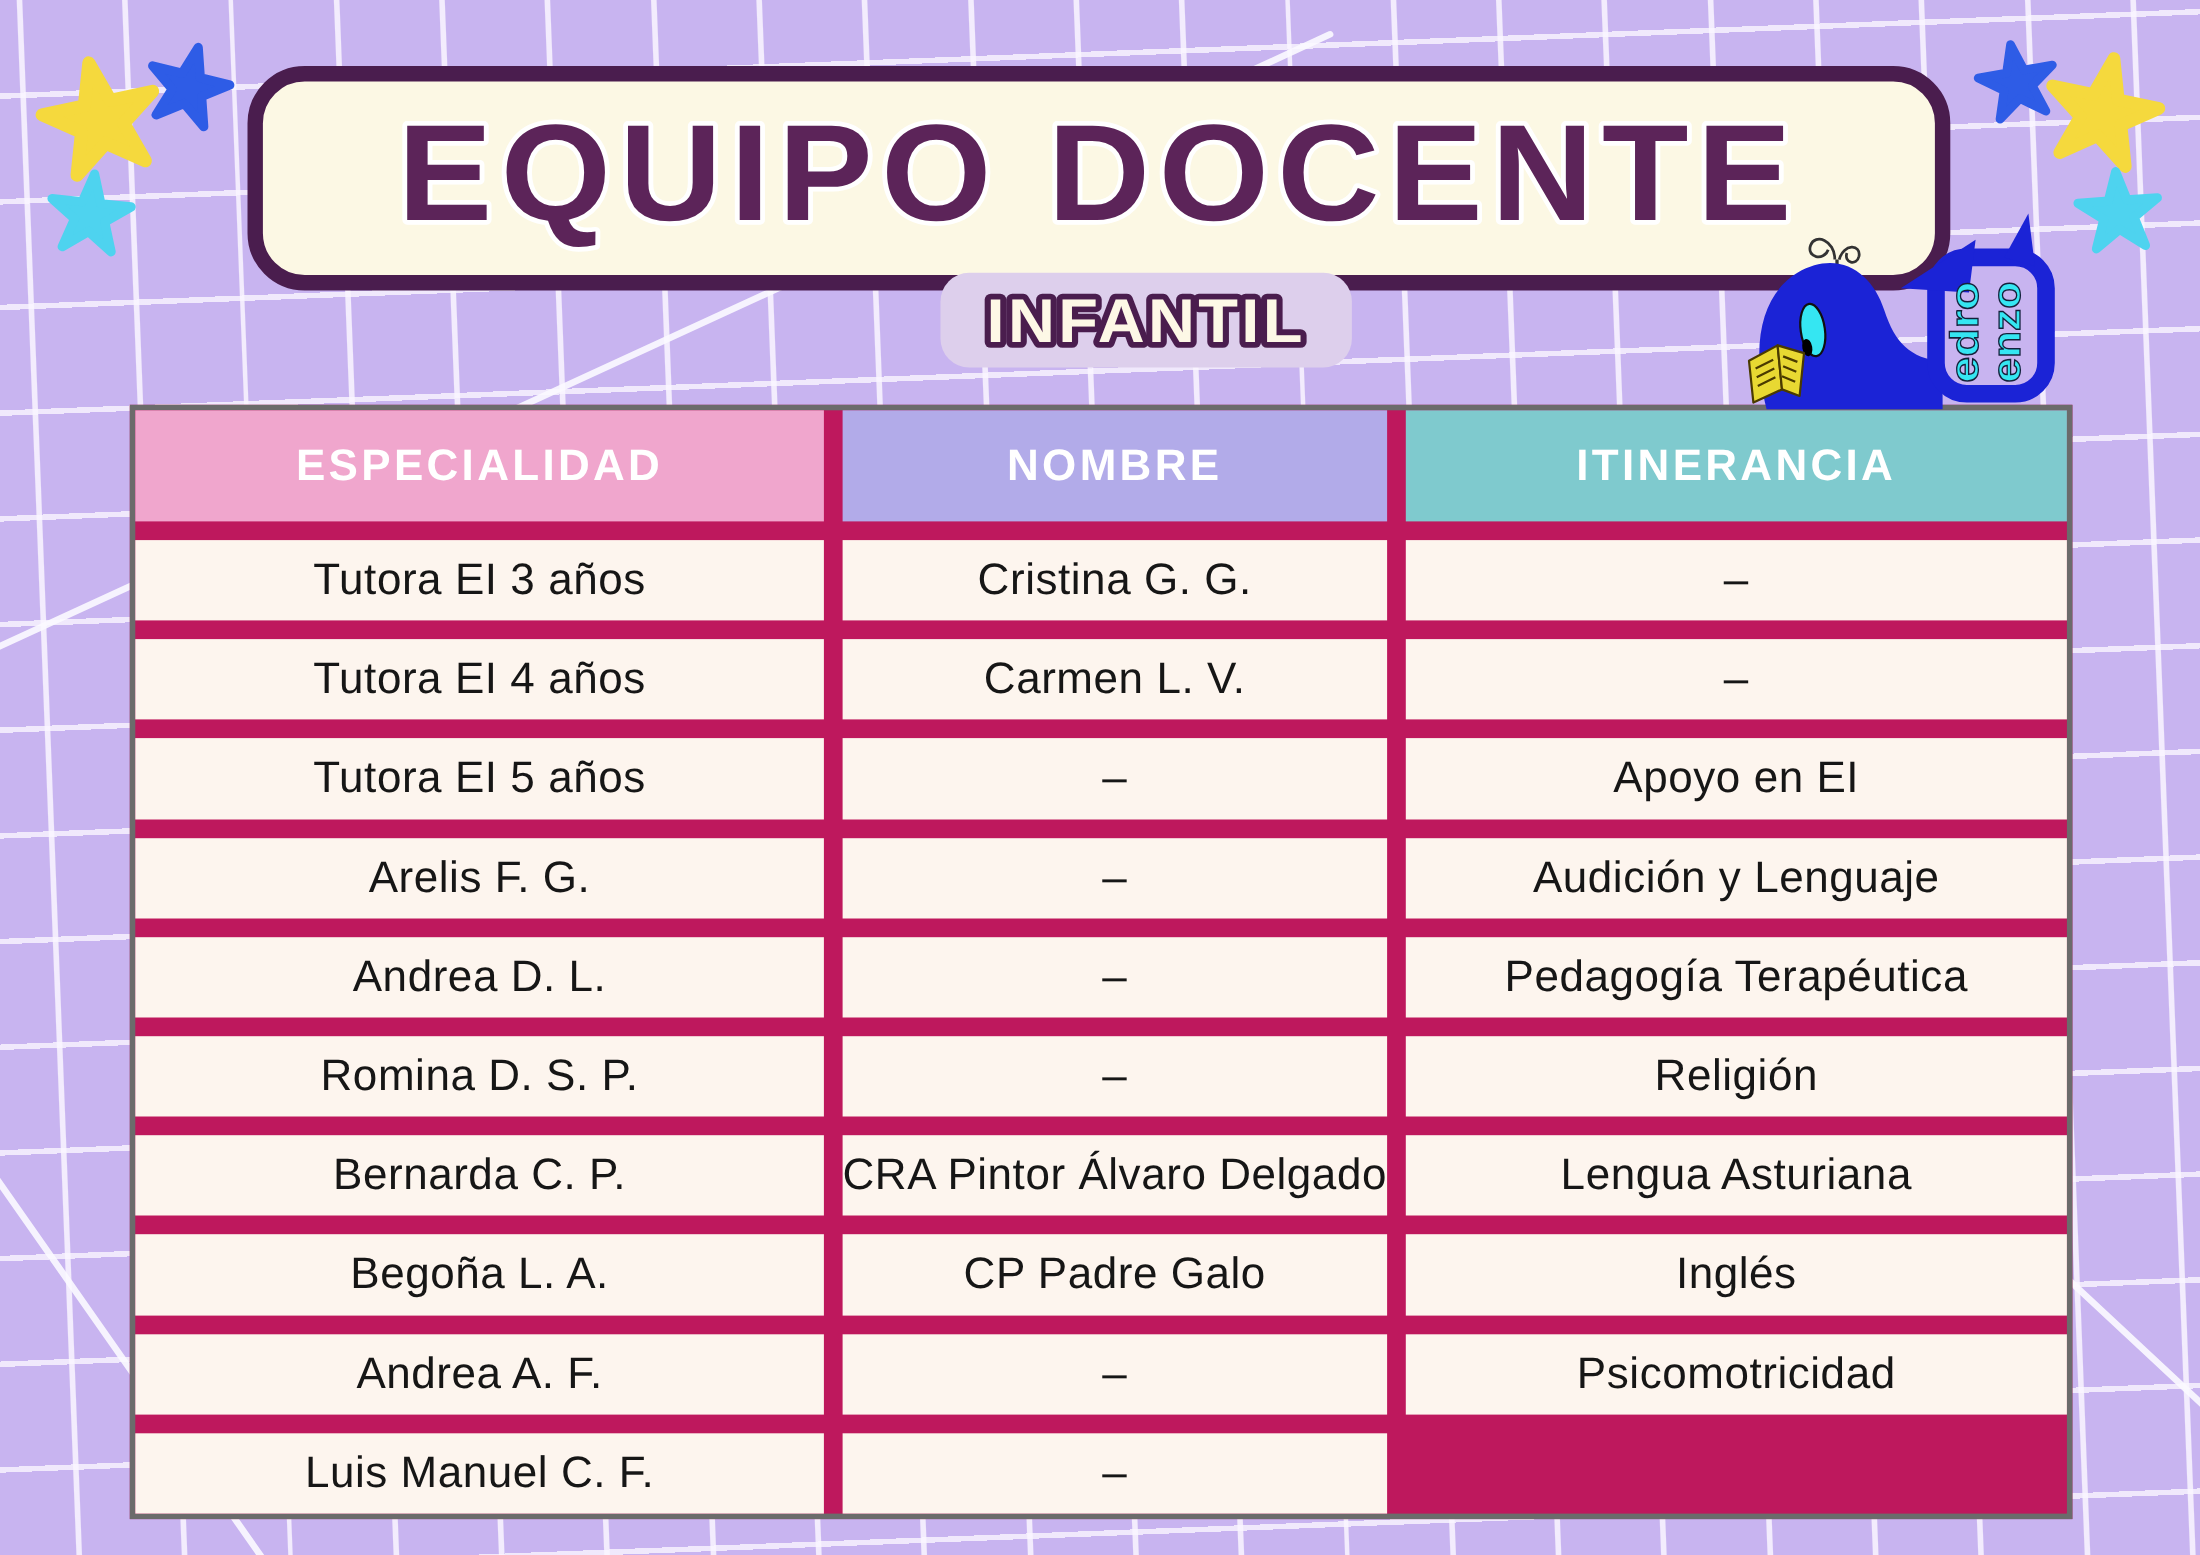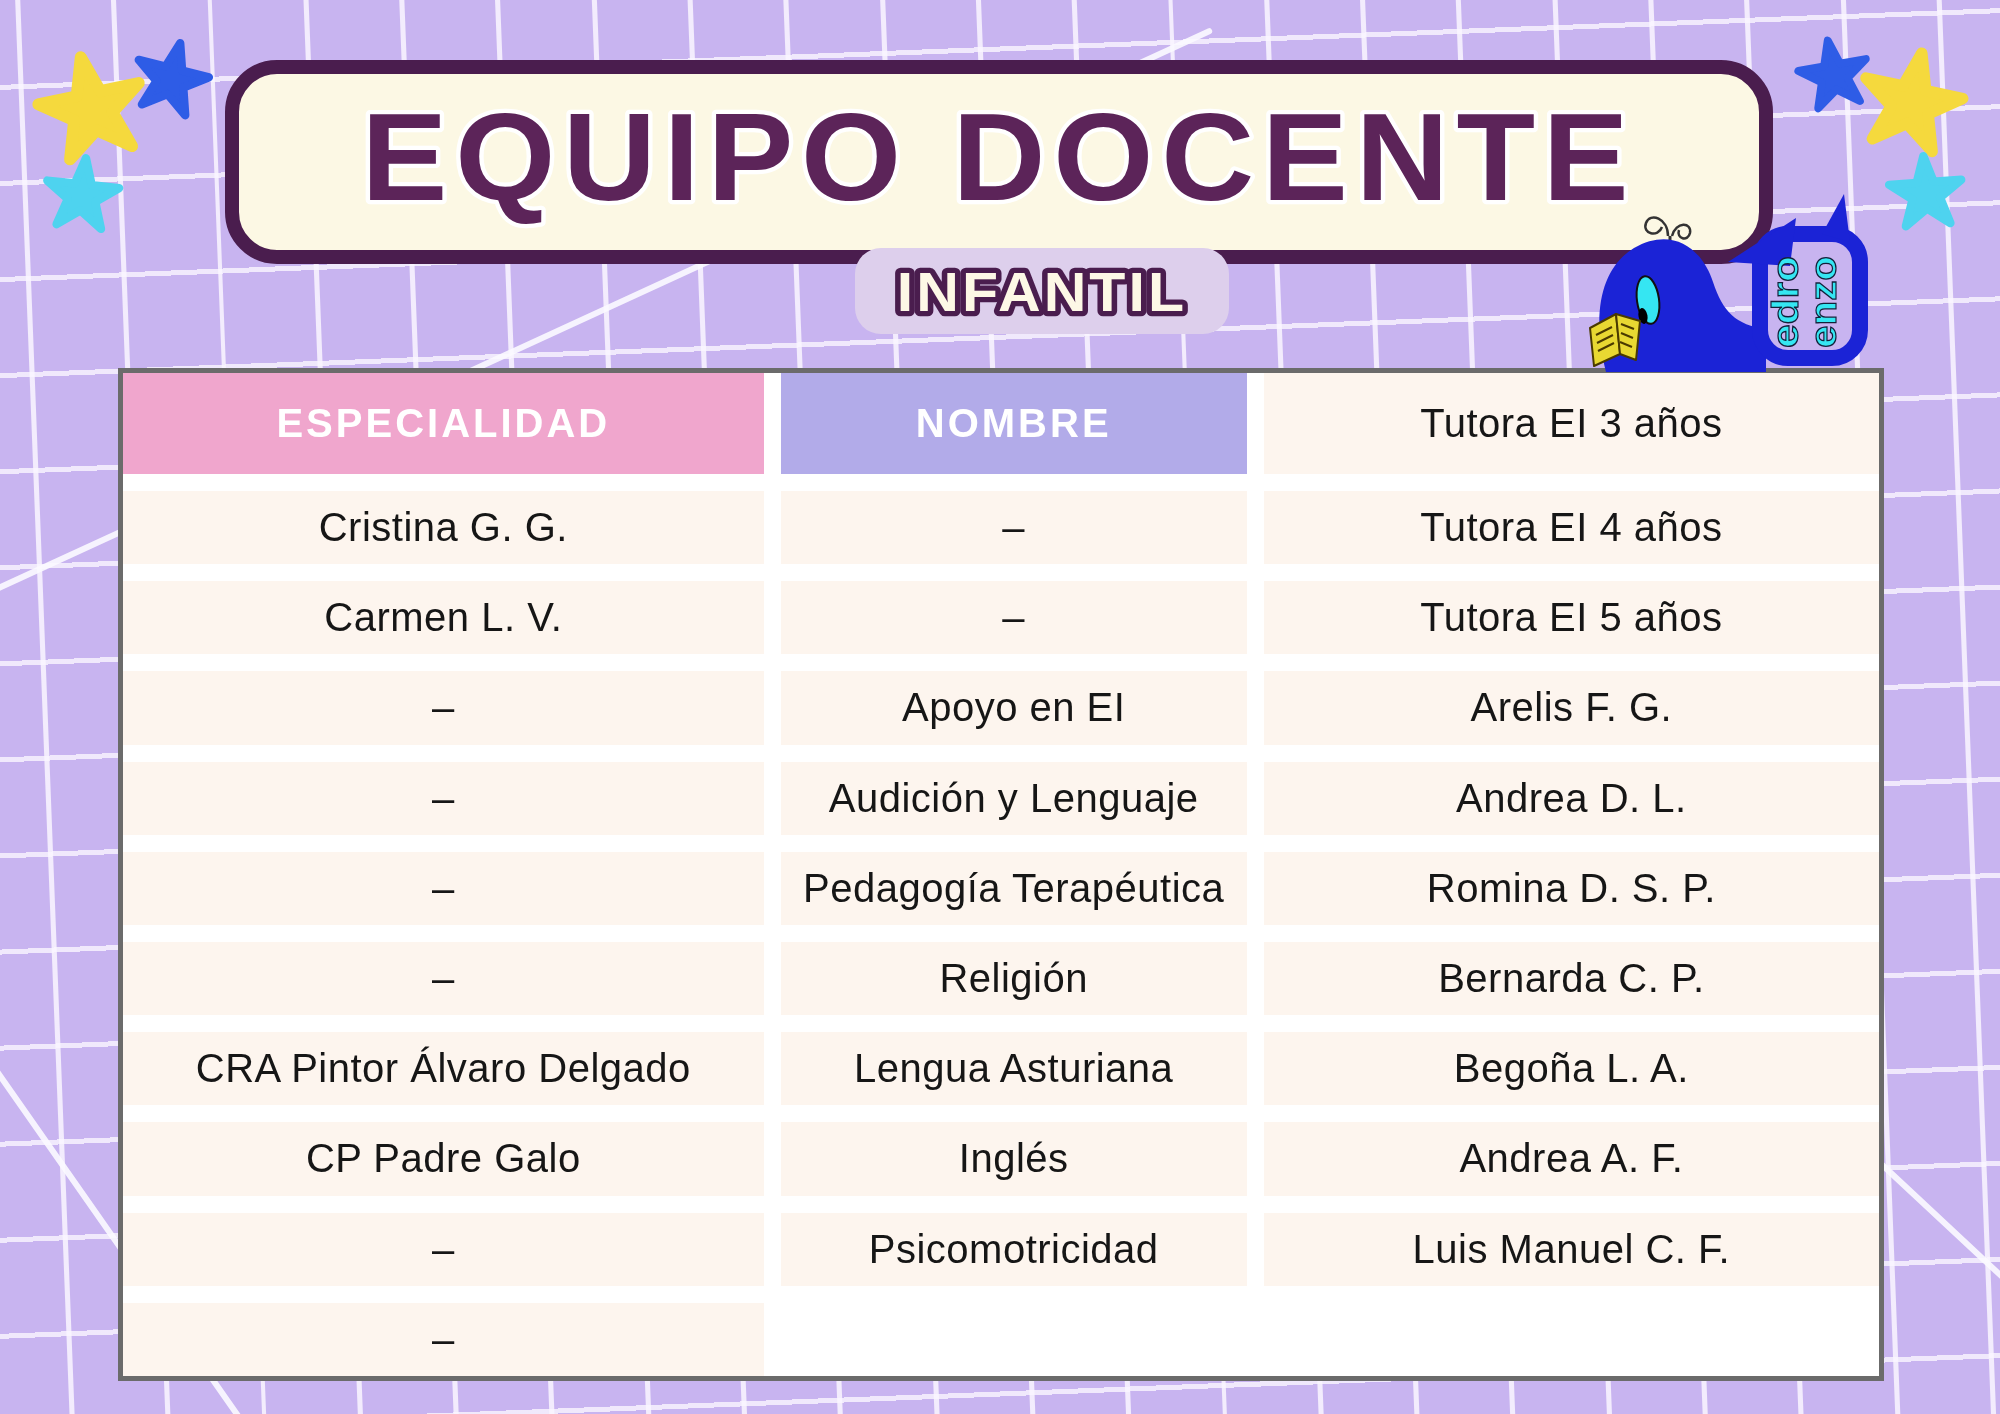--- a/index.html
+++ b/index.html
@@ -76,21 +76,21 @@
   }
 
   .teachers-table {
     position: absolute;
     left: 118px; top: 368px;
     width: 1766px; height: 1013px;
     display: grid;
     grid-template-columns: 657fr 478fr 631fr;
     grid-template-rows: 101px repeat(10, 1fr);
     gap: 17px;
-    background: #ffffff;
+    background: #be185d;
     border: 5px solid #6b6b6b;
     z-index: 4;
   }
   .th {
     display: flex;
     align-items: center;
     justify-content: center;
     color: #ffffff;
     font-weight: bold;
     font-size: 40px;
@@ -185,20 +185,21 @@
       <path d="M8,138 L34,124 L38,164 L12,176 Z" fill="#e8d832"></path>
       <path d="M34,124 L58,131 L54,170 L38,164 Z" fill="#e8d832"></path>
       <path d="M14,145 L30,137 M15,153 L31,145 M16,161 L32,153" fill="none"></path>
       <path d="M39,134 L52,139 M39,143 L51,148 M38,152 L50,157" fill="none"></path>
     </g>
   </svg>
 
   <div class="teachers-table">
     <div class="th th-pink">ESPECIALIDAD</div>
     <div class="th th-purple">NOMBRE</div>
+    <div class="th th-teal">ITINERANCIA</div>
 
     <div class="td">Tutora EI 3 años</div>
     <div class="td">Cristina G. G.</div>
     <div class="td">–</div>
 
     <div class="td">Tutora EI 4 años</div>
     <div class="td">Carmen L. V.</div>
     <div class="td">–</div>
 
     <div class="td">Tutora EI 5 años</div>

